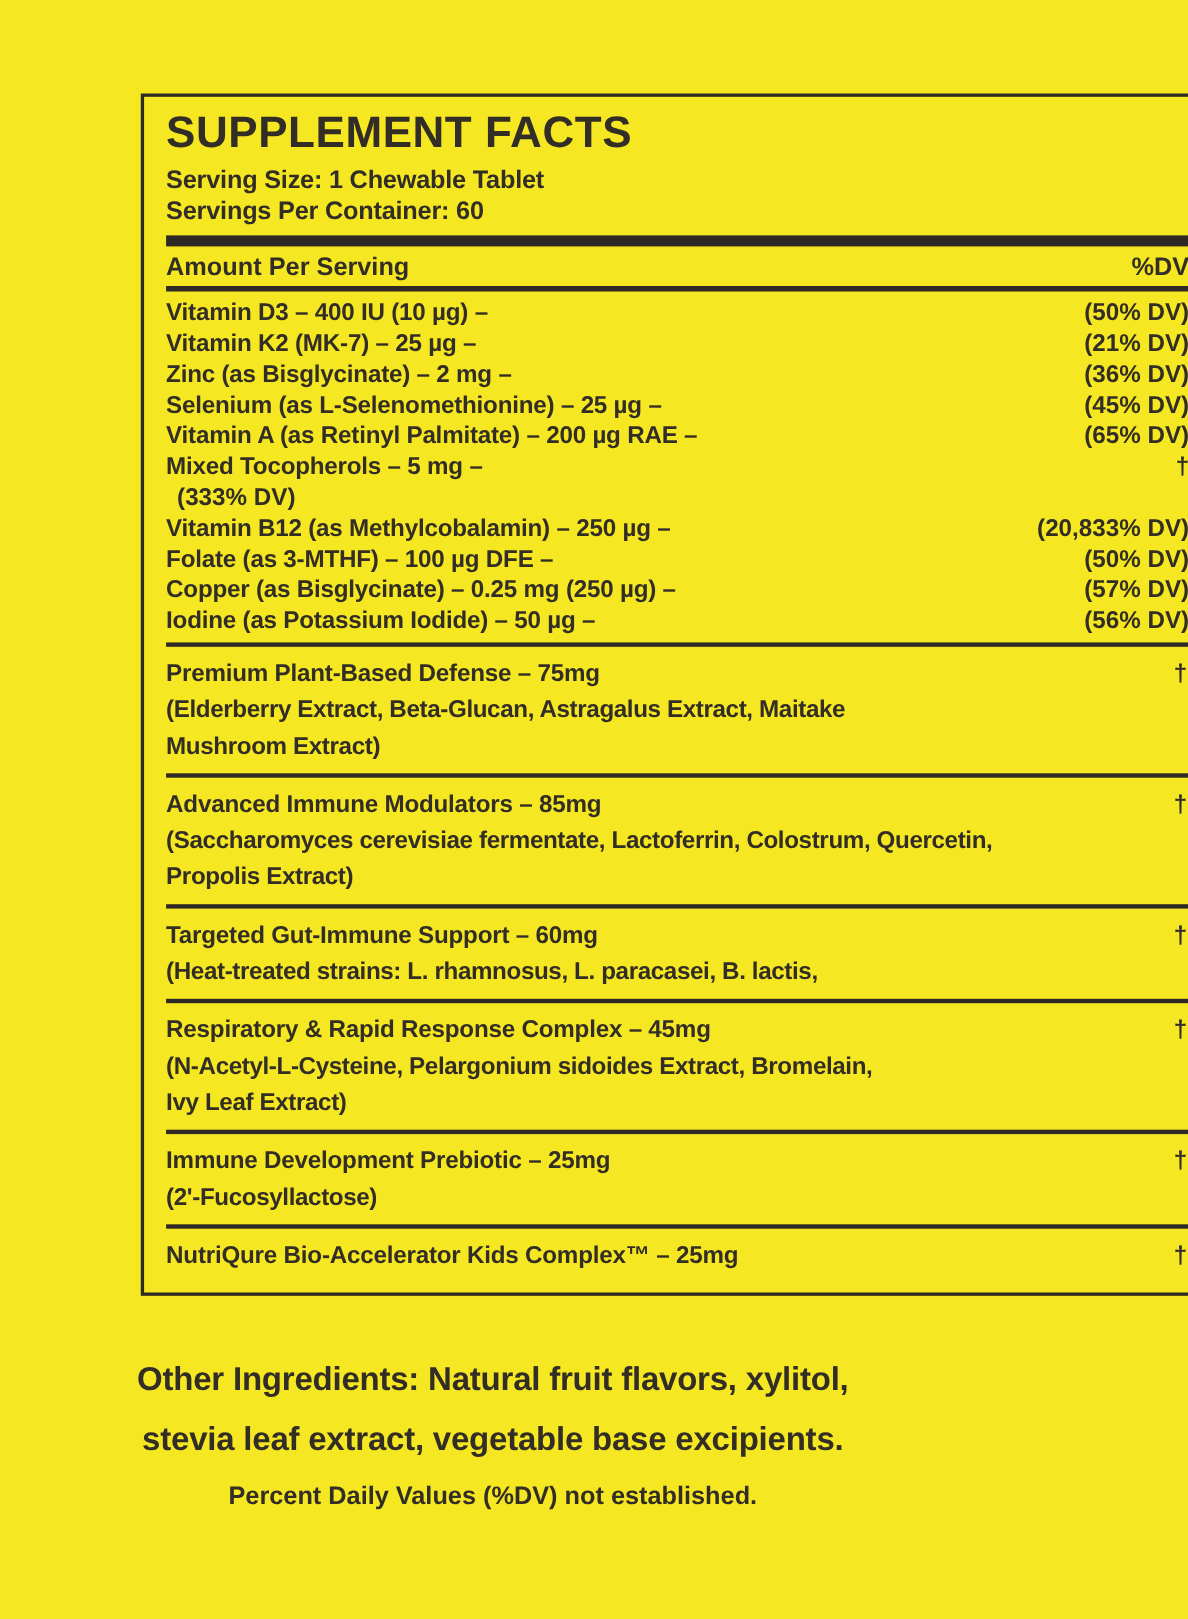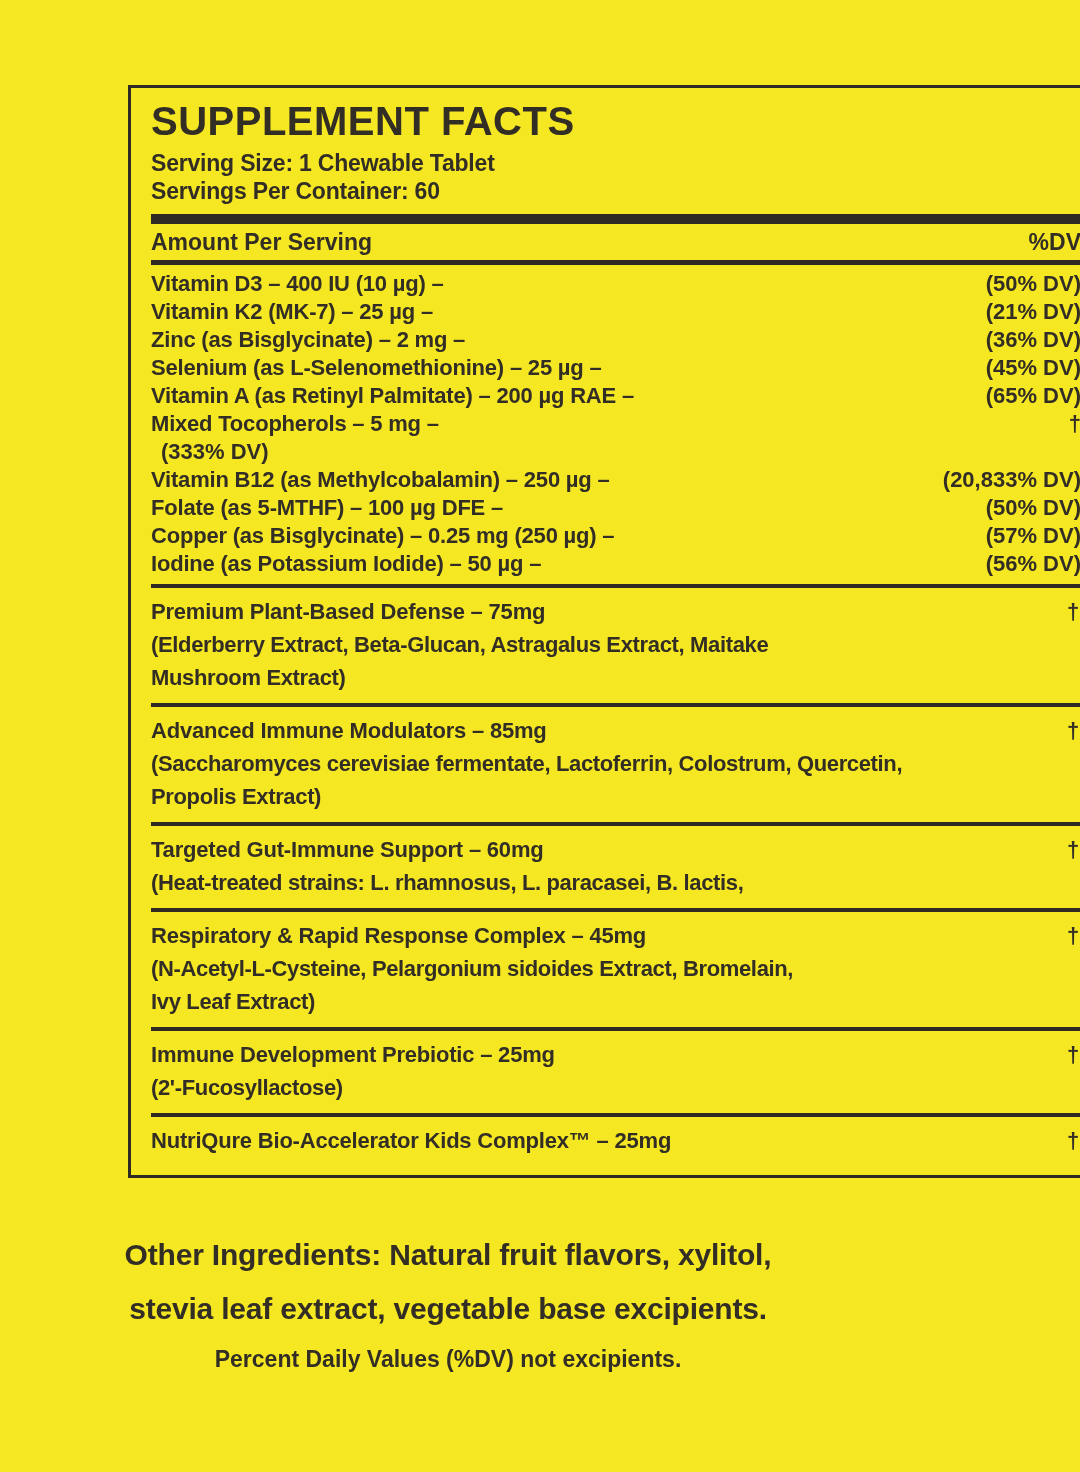--- a/index.html
+++ b/index.html
@@ -118,21 +118,21 @@
         <span class="val">†</span>
       </div>
       <div class="row">
         <span class="val">(333% DV)</span>
       </div>
       <div class="row">
         <span>Vitamin B12 (as Methylcobalamin) – 250 µg –</span>
         <span class="val">(20,833% DV)</span>
       </div>
       <div class="row">
-        <span>Folate (as 5-MTHF) – 100 µg DFE –</span>
+        <span>Folate (as 3-MTHF) – 100 µg DFE –</span>
         <span class="val">(50% DV)</span>
       </div>
       <div class="row">
         <span>Copper (as Bisglycinate) – 0.25 mg (250 µg) –</span>
         <span class="val">(57% DV)</span>
       </div>
       <div class="row">
         <span>Iodine (as Potassium Iodide) – 50 µg –</span>
         <span class="val">(56% DV)</span>
       </div>
@@ -186,16 +186,16 @@
         <span>NutriQure Bio-Accelerator Kids Complex™ – 25mg</span>
         <span class="val">†</span>
       </div>
     </div>
 
   </div>
 
   <div class="footer">
     <div class="oi-line">Other Ingredients: Natural fruit flavors, xylitol,</div>
     <div class="oi-line">stevia leaf extract, vegetable base excipients.</div>
-    <div class="dv-note">Percent Daily Values (%DV) not excipients.</div>
+    <div class="dv-note">Percent Daily Values (%DV) not established.</div>
   </div>
 
 </div>
 
 </body></html>

